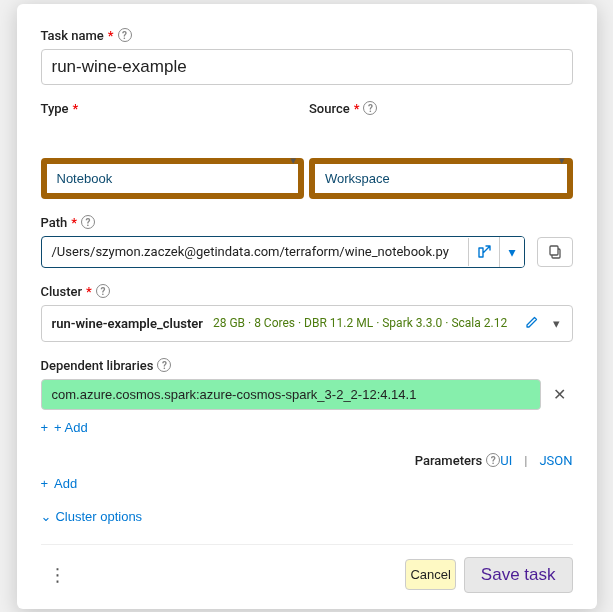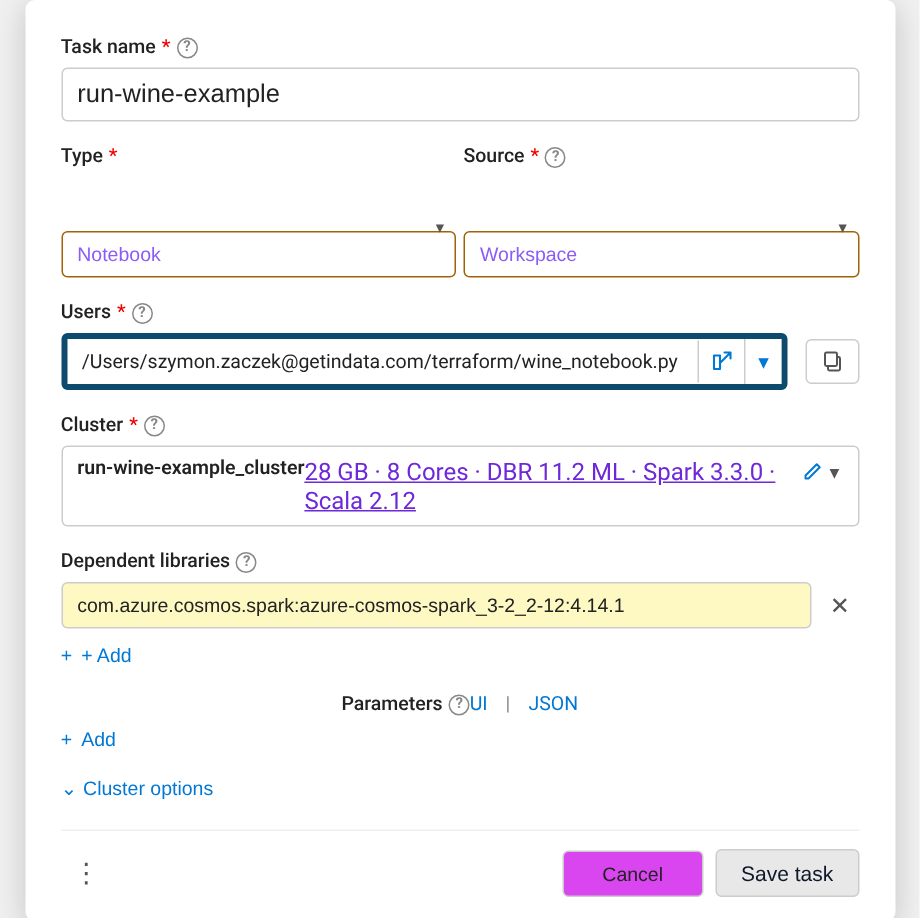--- a/index.html
+++ b/index.html
@@ -58,44 +58,44 @@
       display: flex;
       gap: 5px;
       margin-bottom: 16px;
     }
     .col-half { flex: 1; }
     .select-wrapper {
       position: relative;
     }
     .select-input {
       width: 100%;
-      border: 1px solid #a16207;
+      border: 6px solid #a16207;
       border-radius: 4px;
       padding: 7px 30px 7px 10px;
       font-size: 13px;
-      color: #8b5cf6;
+      color: #0c4a6e;
       background: #fff;
       appearance: none;
       outline: none;
       cursor: pointer;
       margin-top: 36px;
     }
     .select-chevron {
       position: absolute;
       right: 8px;
       top: 50%;
       transform: translateY(-50%);
       pointer-events: none;
       color: #555;
       font-size: 11px;
     }
     .path-row {
       display: flex;
       align-items: center;
-      border: 4px solid #0c4a6e;
+      border: 1px solid #0c4a6e;
       border-radius: 4px;
       overflow: hidden;
     }
     .path-text {
       flex: 1;
       padding: 7px 10px;
       font-size: 13px;
       color: #222;
       white-space: nowrap;
       overflow: hidden;
@@ -122,36 +122,36 @@
       border: 1px solid #ccc;
       border-radius: 4px;
       background: #fff;
       cursor: pointer;
       color: #555;
       font-size: 14px;
       margin-left: 6px;
     }
     .cluster-row {
       display: flex;
-      align-items: flex-start;
+      align-items: center;
       border: 1px solid #ccc;
       border-radius: 4px;
       padding: 7px 10px;
+      gap: 10px;
     }
     .cluster-name {
       font-size: 13px;
       font-weight: 600;
       color: #222;
       white-space: nowrap;
     }
     .cluster-info {
-      font-size: 16px;
-      color: #6d28d9;
+      font-size: 12px;
+      color: #4d7c0f;
       flex: 1;
-      text-decoration: underline;
     }
     .cluster-edit-btn {
       background: none;
       border: none;
       cursor: pointer;
       color: #0078d4;
       font-size: 14px;
       padding: 2px;
     }
     .cluster-chevron-btn {
@@ -168,21 +168,21 @@
       gap: 6px;
       margin-bottom: 8px;
     }
     .dep-input {
       flex: 1;
       border: 1px solid #ccc;
       border-radius: 4px;
       padding: 7px 10px;
       font-size: 13px;
       color: #222;
-      background: #fef9c3;
+      background: #86efac;
       outline: none;
     }
     .dep-remove-btn {
       background: none;
       border: none;
       cursor: pointer;
       color: #555;
       font-size: 16px;
       padding: 2px 6px;
     }
@@ -194,21 +194,21 @@
       border: none;
       color: #0078d4;
       font-size: 13px;
       cursor: pointer;
       padding: 2px 0;
       margin-top: 4px;
     }
     .params-header {
       display: flex;
       align-items: center;
-      justify-content: center;
+      justify-content: flex-end;
       margin-bottom: 6px;
     }
     .params-label {
       display: flex;
       align-items: center;
       gap: 4px;
       font-size: 13px;
       font-weight: 500;
       color: #222;
     }
@@ -249,35 +249,35 @@
       background: none;
       border: none;
       cursor: pointer;
       color: #555;
       font-size: 18px;
       padding: 4px 8px;
       margin-right: auto;
       letter-spacing: 1px;
     }
     .cancel-btn {
-      background: #d946ef;
-      border: 1px solid #ccc;
-      border-radius: 4px;
-      padding: 7px 26px;
+      background: #fef9c3;
+      border: 1px solid #ccc;
+      border-radius: 4px;
+      padding: 7px 4px;
       font-size: 13px;
       color: #222;
       cursor: pointer;
     }
     .save-btn {
       background: #e8e8e8;
       border: 1px solid #ccc;
       border-radius: 4px;
       padding: 7px 16px;
-      font-size: 14px;
-      color: #0f172a;
+      font-size: 17px;
+      color: #4c1d95;
       cursor: pointer;
     }
   </style>
 </head>
 <body>
 
 <div class="dialog">
 
   <div class="field-group">
     <div class="field-label">
@@ -311,21 +311,21 @@
         <select class="select-input">
           <option>Workspace</option>
         </select>
         <span class="select-chevron">▾</span>
       </div>
     </div>
   </div>
 
   <div class="field-group">
     <div class="field-label">
-      <span>Users</span>
+      <span>Path</span>
       <span class="required-star">*</span>
       <span class="help-icon">?</span>
     </div>
     <div style="display:flex; align-items:center; gap:6px;">
       <div class="path-row" style="flex:1;">
         <span class="path-text">/Users/szymon.zaczek@getindata.com/terraform/wine_notebook.py</span>
         <button class="path-btn" title="Open">
           <svg width="14" height="14" viewBox="0 0 14 14" fill="none" xmlns="http://www.w3.org/2000/svg">
             <path d="M9 1h4v4M6 8l7-7M2 3h4v9H2z" stroke="#0078d4" stroke-width="1.4" fill="none" stroke-linecap="round" stroke-linejoin="round"></path>
           </svg>

